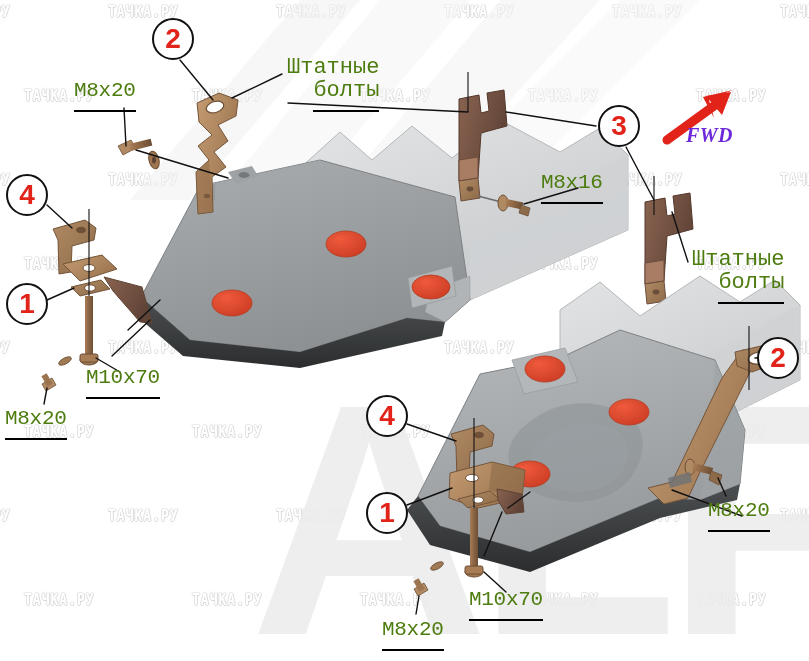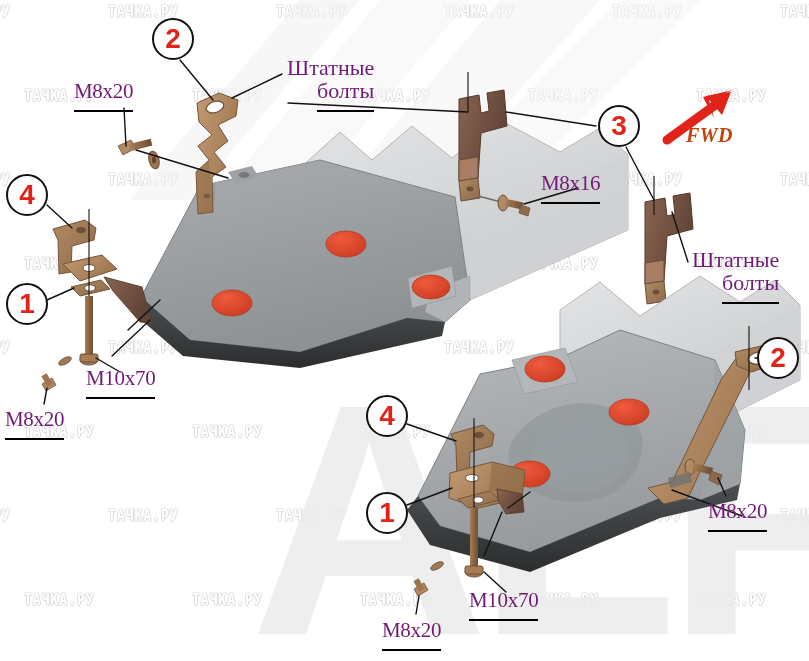--- a/index.html
+++ b/index.html
@@ -27,34 +27,34 @@
     font-family:"Liberation Sans",sans-serif;
     font-weight:bold;
     color:#ececec;
     white-space:nowrap;
     pointer-events:none;
     user-select:none;
   }
   
   .lbl{
     position:absolute;
-    font-family:Liberation Serif, serif;
-    color:#701a75;
+    font-family:Liberation Mono, monospace;
+    color:#4d7c0f;
     white-space:nowrap;
     line-height:1.05;
     pointer-events:none;
   }
   .lbl .u{ border-bottom:2px solid #000; padding-bottom:8px; display:inline-block;}
   .code{ font-size:21px; letter-spacing:-0.3px;}
   .rus{ font-size:22px; }
   .rus span{display:block;}
   .rus .l2{ text-align:right; }
   .fwd{
     position:absolute;
-    color:#c2410c;
+    color:#6d28d9;
     font-family:"Liberation Serif",serif;
     font-style:italic;
     font-weight:bold;
     font-size:20px;
     letter-spacing:0.5px;
   }
   
   .balloon{
     position:absolute;
     width:42px;height:42px;

